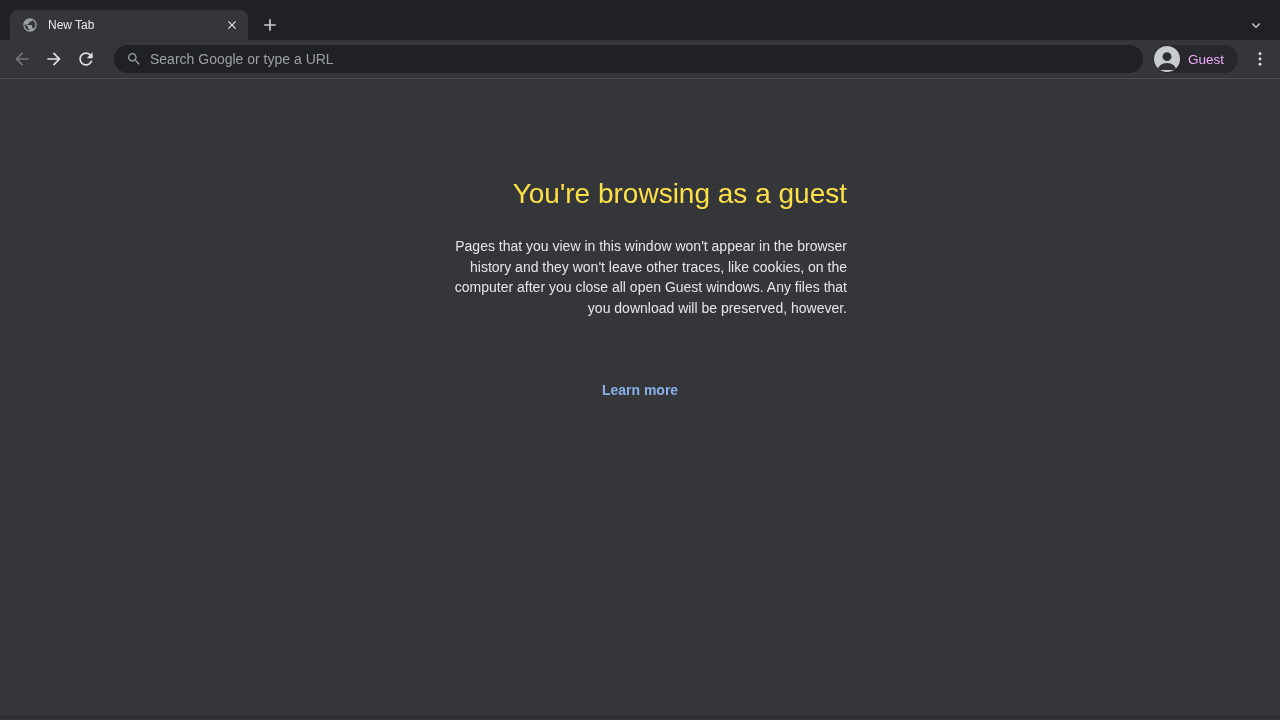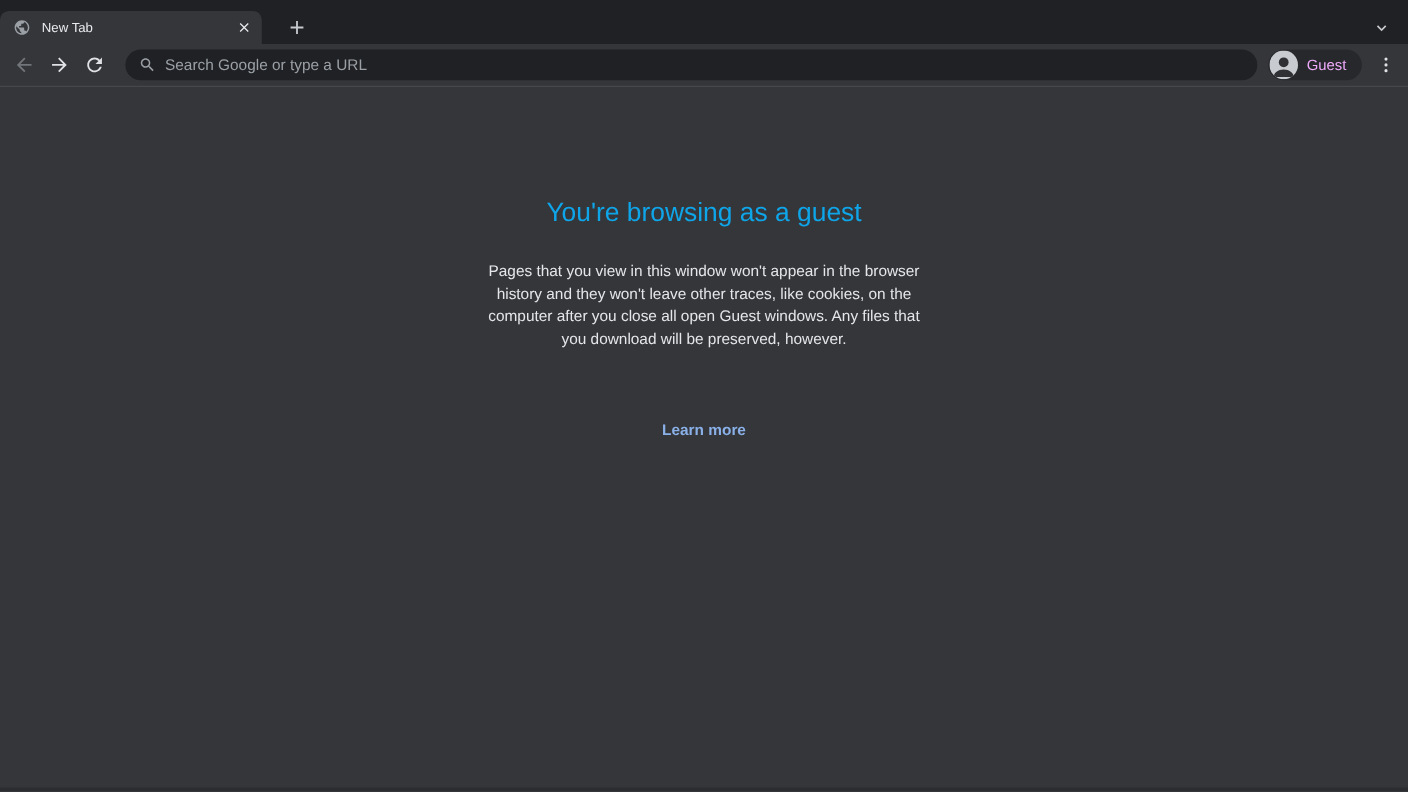--- a/index.html
+++ b/index.html
@@ -11,21 +11,21 @@
   }
 
   
   .tabstrip {
     position:relative;
     height:40px;
     background:#202124;
   }
   .tab {
     position:absolute;
-    left:0; top:10px;
+    left:10px; top:10px;
     width:238px; height:30px;
     background:#35363a;
     border-radius:8px 8px 0 0;
     display:flex; align-items:center;
     padding:0 6px 0 12px;
   }
   .tab-title {
     margin-left:10px;
     font-size:12px;
     color:#e8eaed;
@@ -96,32 +96,32 @@
     position:relative;
     height:640px;
     background:#35363a;
   }
   .guest-card {
     width:414px;
     margin:0 auto;
     padding-top:96px;
   }
   .guest-heading {
-    text-align:center;
-    font-size:24px;
+    text-align:right;
+    font-size:28px;
     font-weight:400;
     line-height:37px;
-    color:#0ea5e9;
+    color:#fde047;
   }
   .guest-body {
     margin-top:24px;
     font-size:14px;
     line-height:20.5px;
     color:#e4e6e9;
-    text-align:center;
+    text-align:right;
   }
   .learn-more-wrap { margin-top:36px; text-align:center; }
   .learn-more {
     display:inline-block;
     color:#8ab0e8;
     font-size:14px;
     font-weight:bold;
     text-decoration:none;
     cursor:pointer;
     margin-top:28px;

